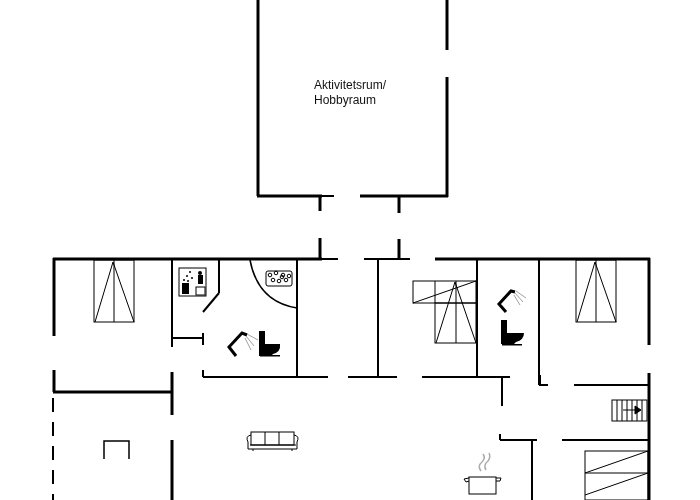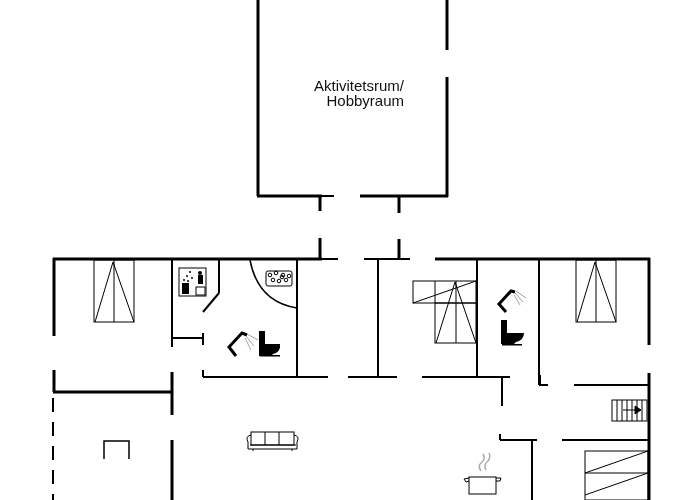--- a/index.html
+++ b/index.html
@@ -1,18 +1,18 @@
 <!DOCTYPE html>
 <html><head>
 <meta charset="utf-8">
 <style>
   html, body { margin:0; padding:0; background:#ffffff; }
   body { width:700px; height:500px; overflow:hidden; position:relative; font-family:"Liberation Sans", sans-serif; }
   svg { position:absolute; left:0; top:0; }
-  .room-label { position:absolute; font-size:15px; line-height:15px; color:#111111; font-family:"Liberation Sans", sans-serif;text-align:right; }
+  .room-label { position:absolute; font-size:12px; line-height:15px; color:#111111; font-family:"Liberation Sans", sans-serif; }
 </style>
 </head>
 <body>
 
 <svg width="700" height="500" viewBox="0 0 700 500" xmlns="http://www.w3.org/2000/svg">
   <g stroke="#000" fill="none" stroke-linecap="butt">
 
     <g stroke-width="3">
       <line x1="258" y1="0" x2="258" y2="196"></line>
       <line x1="257" y1="196" x2="322" y2="196"></line>

